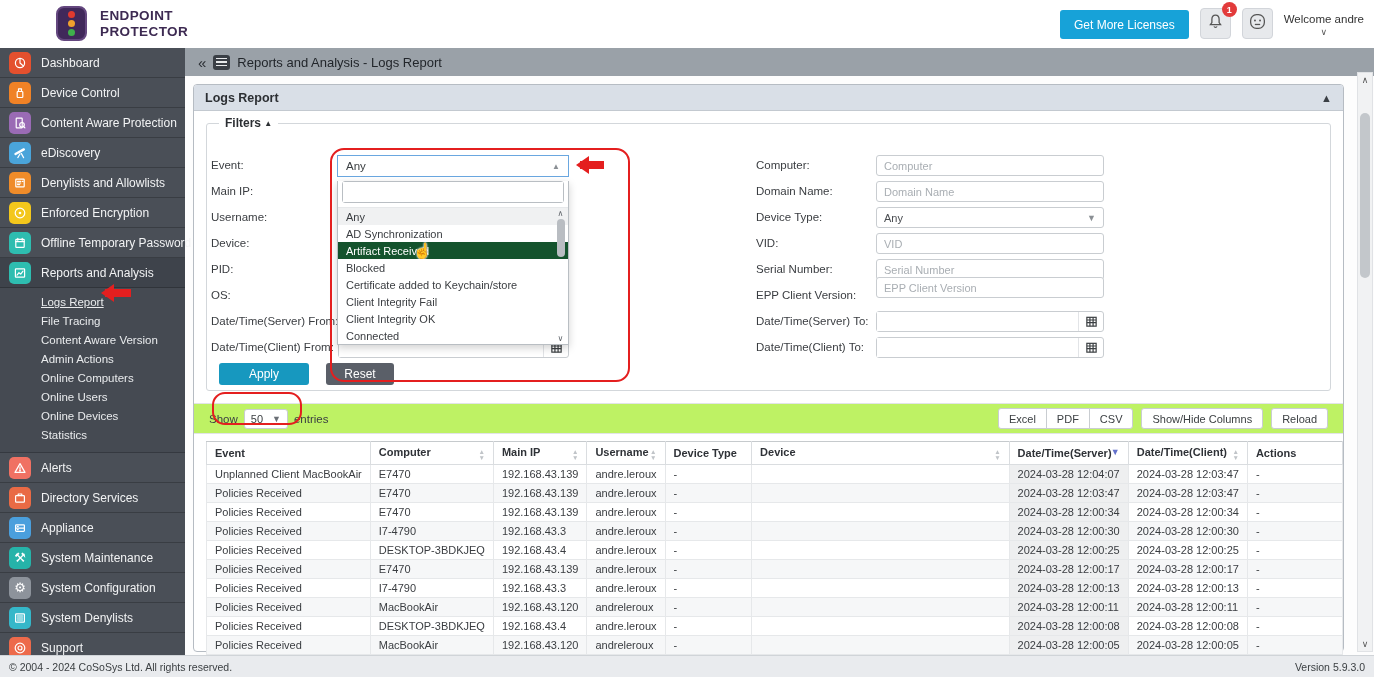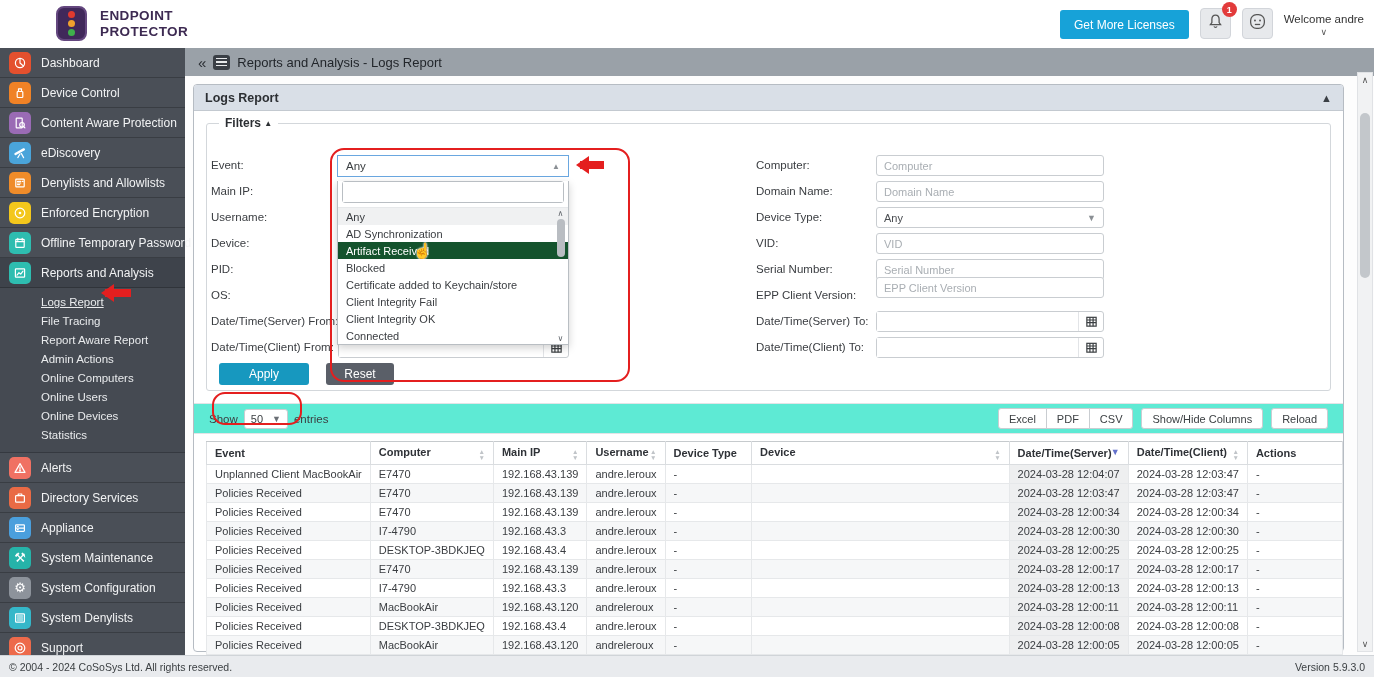--- a/index.html
+++ b/index.html
@@ -72,21 +72,21 @@
   .f-date { border:1px solid #c9cdd1; border-radius:3px; background:#fff; display:flex; }
   .f-date input { flex:1; border:none; min-width:0; padding:0 7px; font-size:11px; font-family:inherit; }
   .cal-btn { width:25px; display:flex; align-items:center; justify-content:center; cursor:pointer; border-left:1px solid #e2e4e7; }
   .cal-btn svg { stroke:#3c4043; fill:none; stroke-width:1.3; }
 
   .btn { position:absolute; height:22px; border-radius:3px; color:#fff; font-size:12px; display:flex;
         align-items:center; justify-content:center; cursor:pointer; }
   .btn-apply { left:25px; top:278px; width:90px; background:#1798bf; }
   .btn-reset { left:132px; top:278px; width:68px; background:#5a5f68; }
 
-  .toolbar { position:absolute; left:0; right:0; top:318px; height:31px; background:#5eead4;
+  .toolbar { position:absolute; left:0; right:0; top:318px; height:31px; background:#bef264;
         border-top:1px solid #e2e4e7; border-bottom:1px solid #e2e4e7; display:flex; align-items:center;
         padding:0 15px; font-size:11.5px; color:#3c4043; }
   .pagesize { border:1px solid #c9cdd1; border-radius:3px; height:20px; padding:0 6px; display:flex;
         align-items:center; gap:9px; margin:0 6px; background:#fff; font-size:11px; cursor:pointer; }
   .pagesize .caret { color:#6a6f75; font-size:9px; }
   .tb-right { margin-left:auto; display:flex; gap:8px;padding-left:23px; }
   .tb-group { display:flex; }
   .tb-btn { height:21px; border:1px solid #c9cdd1; background:#fff; border-radius:3px; padding:0 10px;
         font-size:11px; display:flex; align-items:center; color:#3c4043; cursor:pointer; }
   .tb-group .tb-btn { border-radius:0; margin-left:-1px; }
@@ -252,21 +252,21 @@
           <svg width="14" height="14" viewBox="0 0 14 14">
             <rect x="2.4" y="2.8" width="9.2" height="8.4" rx="0.6"></rect>
             <path d="M4 9.2l2-2.5 1.7 1.4 2.3-3"></path>
           </svg>
         </span>
       <span class="s-label">Reports and Analysis</span>
     </div>
     <div class="submenu">
       <div class="sub-item current">Logs Report</div>
       <div class="sub-item">File Tracing</div>
-      <div class="sub-item">Report Aware Report</div>
+      <div class="sub-item">Content Aware Version</div>
       <div class="sub-item">Admin Actions</div>
       <div class="sub-item">Online Computers</div>
       <div class="sub-item">Online Users</div>
       <div class="sub-item">Online Devices</div>
       <div class="sub-item">Statistics</div>
     </div>
     <div class="s-item">
       <span class="s-icon" style="background:#f07163">
           <svg width="14" height="14" viewBox="0 0 14 14">
             <path d="M7 2.6 12 11.4H2Z"></path>

